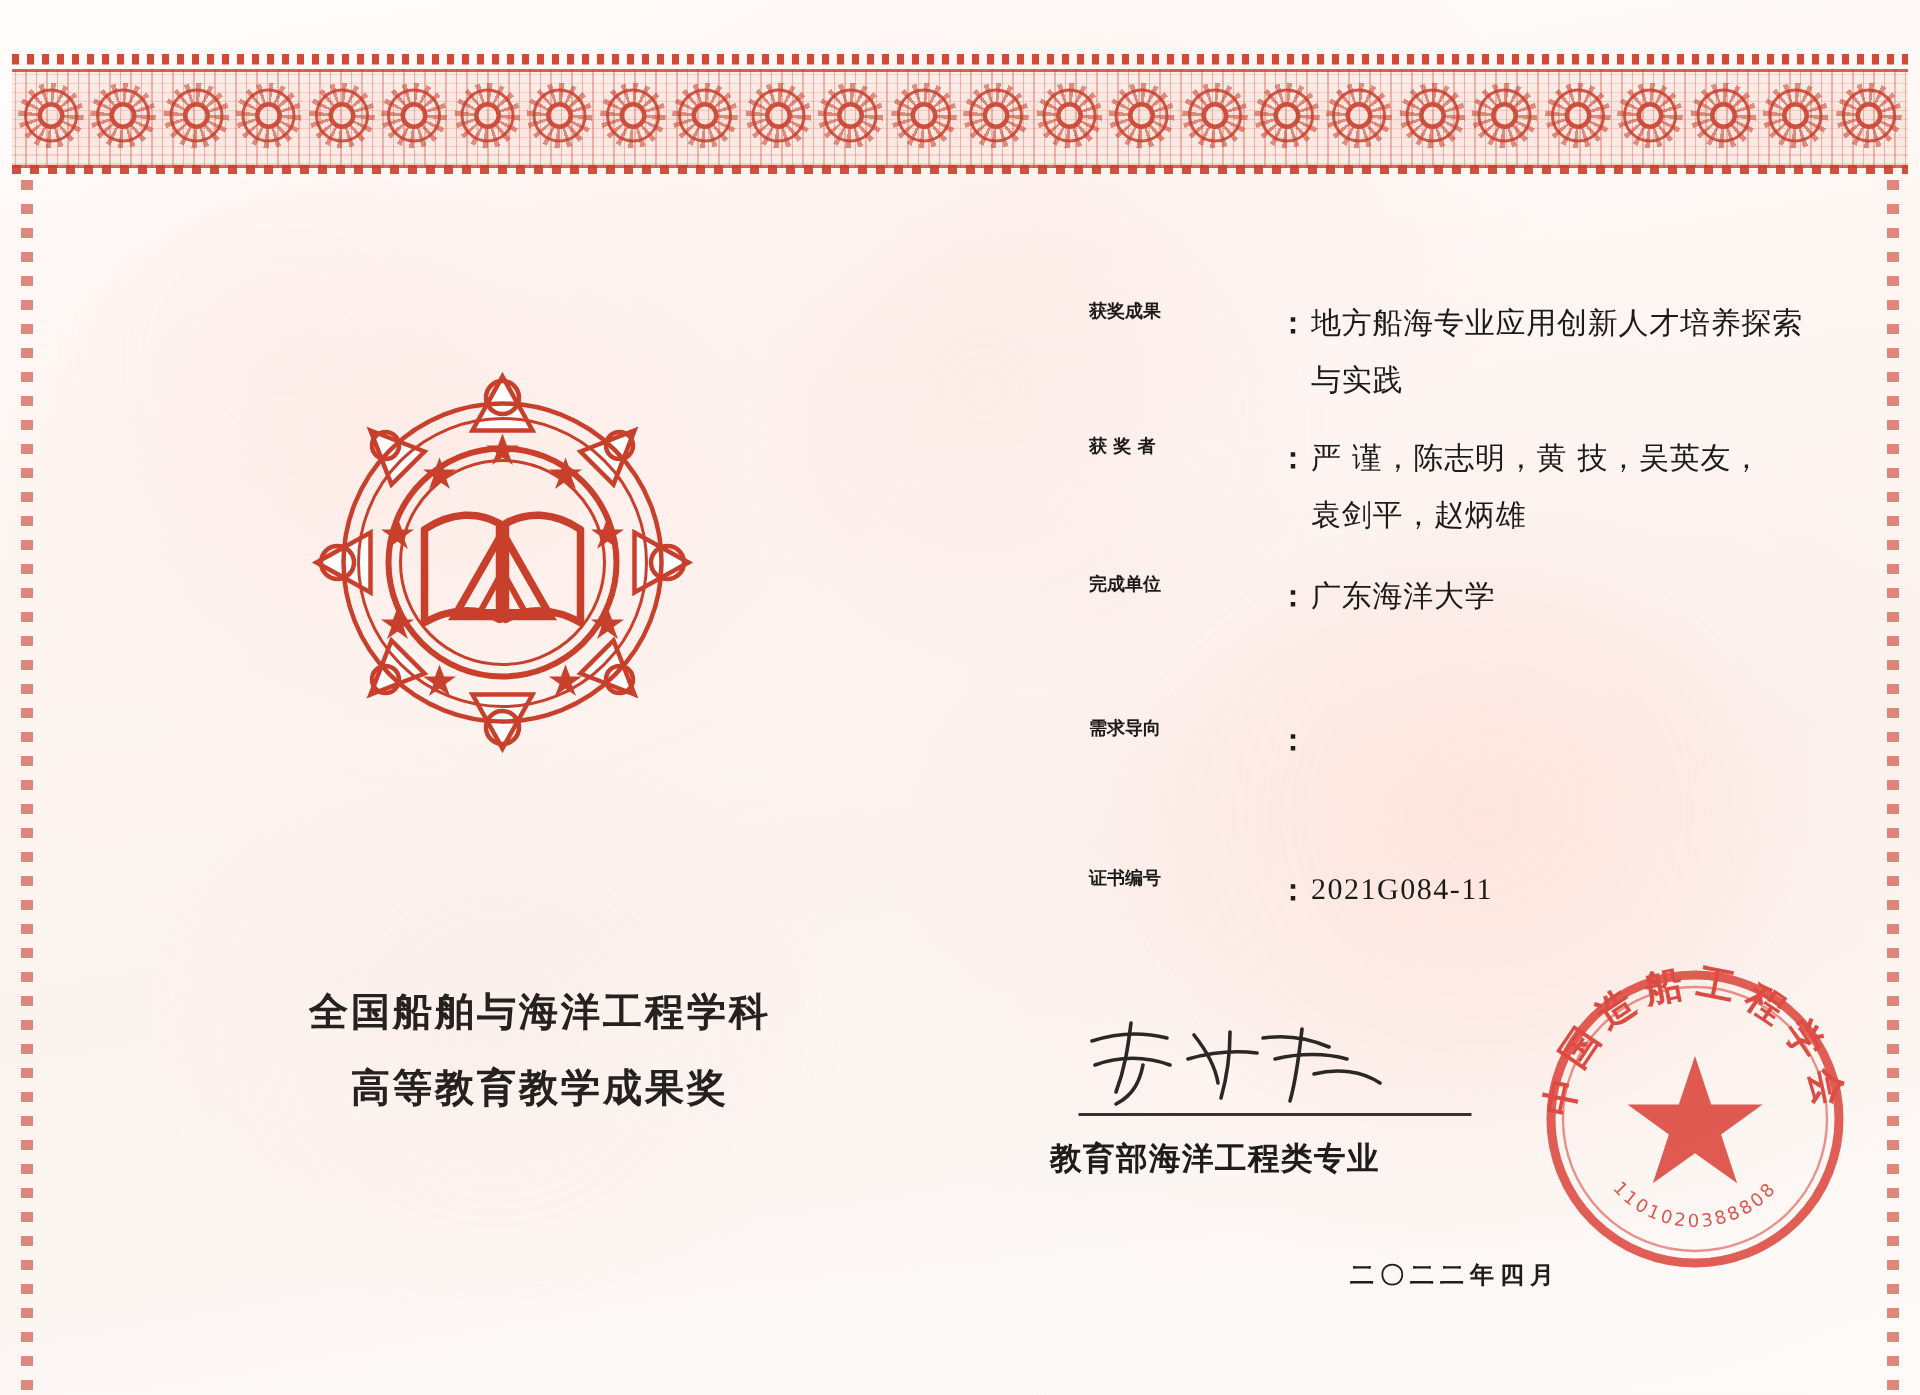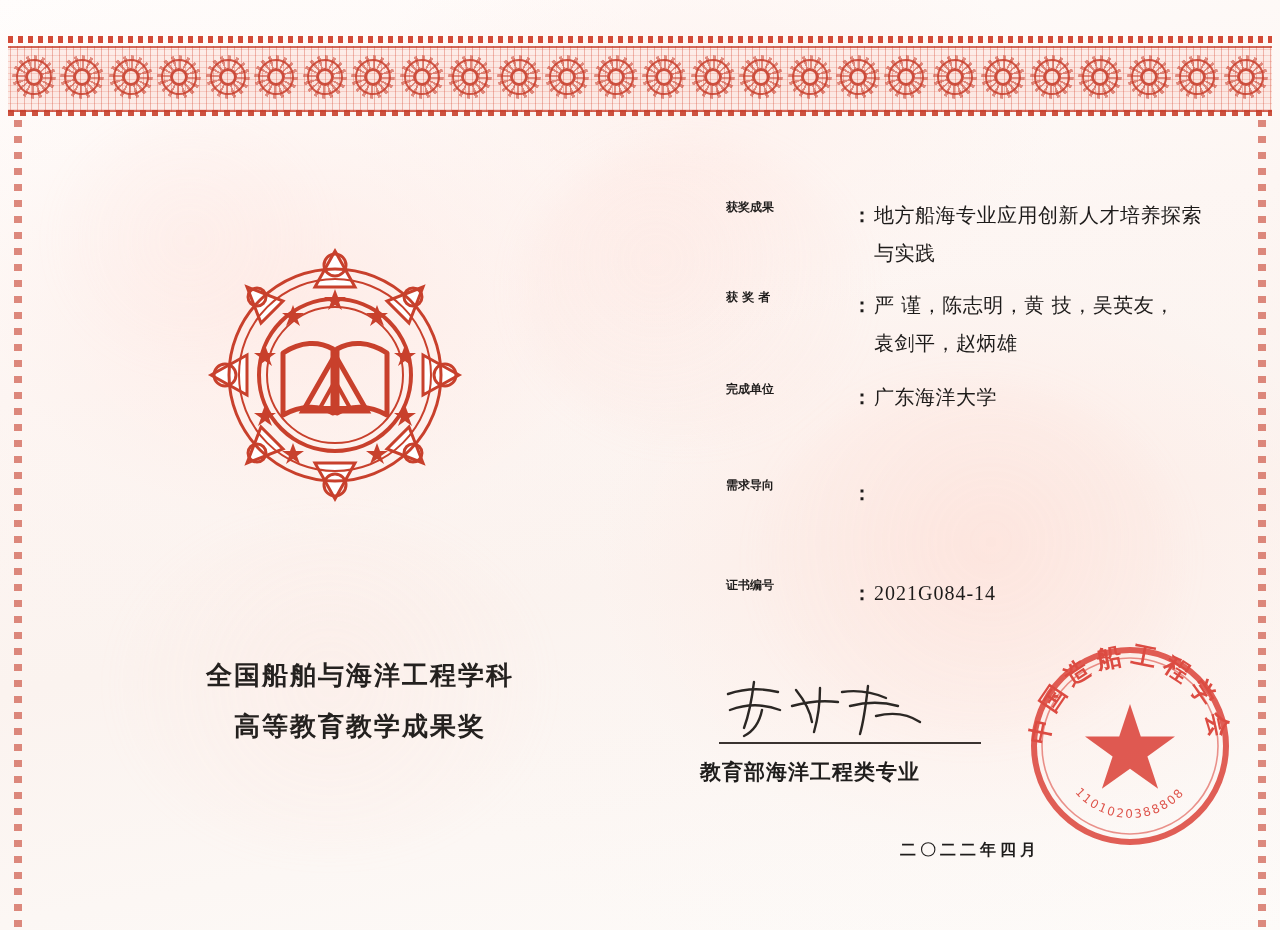--- a/index.html
+++ b/index.html
@@ -443,21 +443,21 @@
     </div>
 
     <div class="field field-level">
       <span class="lbl">需求导向</span>
       <span class="colon">：</span>
     </div>
 
     <div class="field field-serial">
       <span class="lbl">证书编号</span>
       <span class="colon">：</span>
-      <span class="val">2021G084-14</span>
+      <span class="val">2021G084-11</span>
     </div>
   </div>
 
   <div class="sign-block">
     <div class="signature">
       <svg viewBox="0 0 262 66" width="262" height="66" aria-hidden="true">
         <g fill="none" stroke="#2b2724" stroke-width="2.4" stroke-linecap="round">
           <path d="M28 18 C46 12, 62 12, 78 16"></path>
           <path d="M54 6 C52 22, 50 36, 44 52"></path>
           <path d="M30 34 C46 28, 64 28, 80 34"></path>

